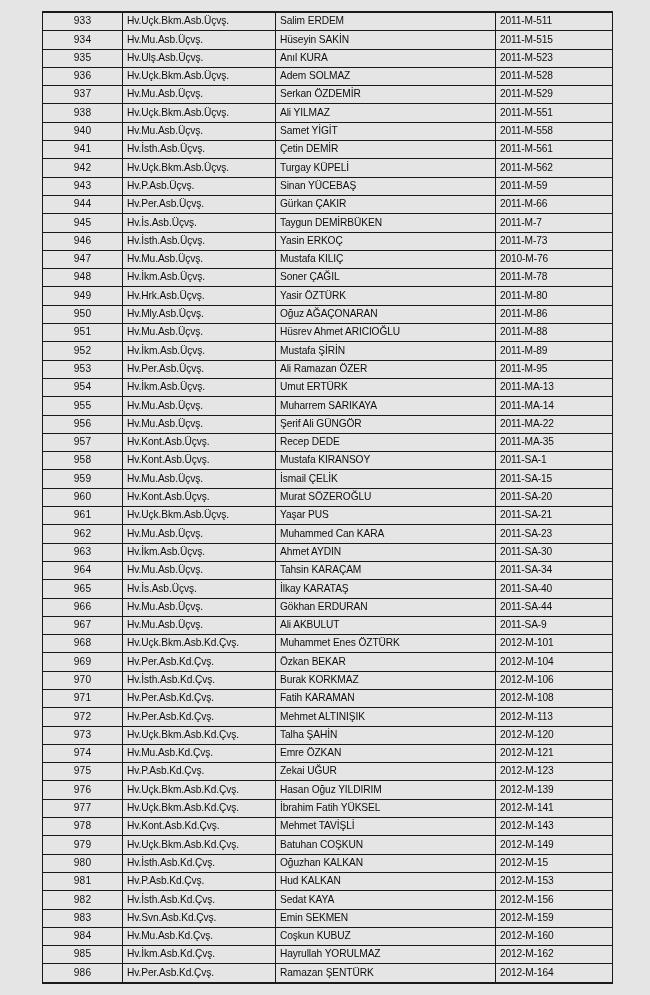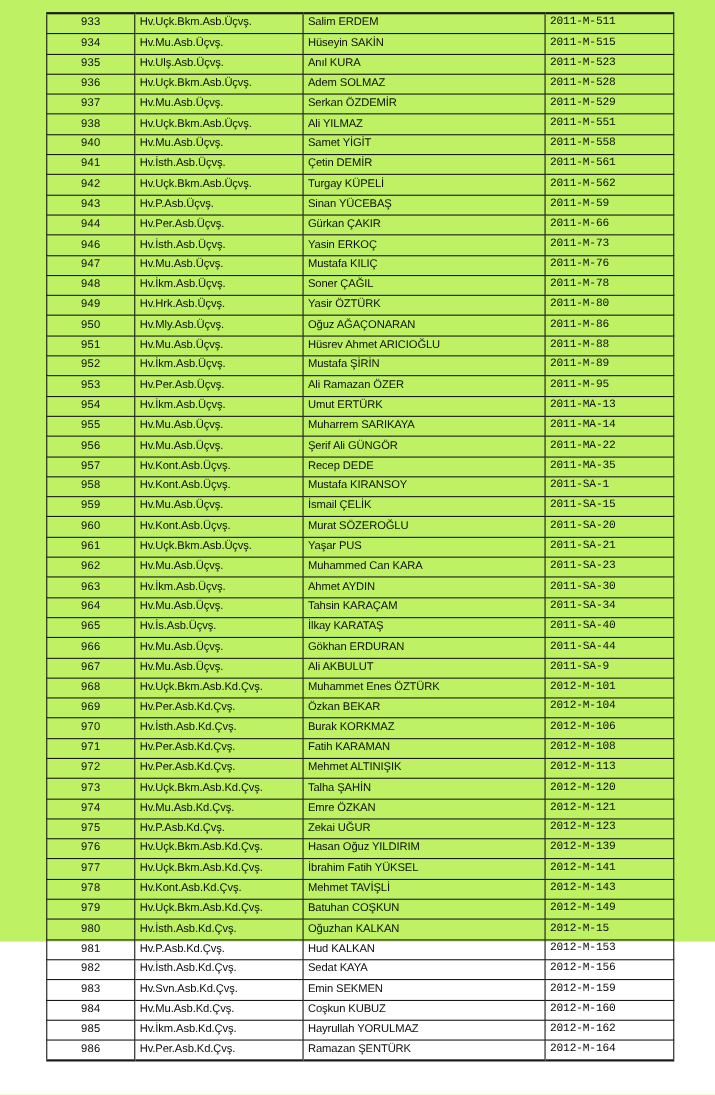--- a/index.html
+++ b/index.html
@@ -15,22 +15,22 @@
     font-family: "Liberation Sans", sans-serif;
     color: #0d0d0d;
     overflow: hidden;
   }
 
   #scan-sheet {
     position: absolute;
     left: 0;
     top: 0;
     width: 650px;
-    height: 856px;
-    background: #bef264;
+    height: 995px;
+    background: #e5e5e5;
   }
 
   
   #records-table {
     position: absolute;
     left: 42px;
     top: 11px;
     width: 570px;
     border-collapse: collapse;
     table-layout: fixed;
@@ -60,21 +60,20 @@
   }
   #records-table td.cell-rank {
     padding-left: 4px;
   }
   #records-table td.cell-name {
     padding-left: 4px;
   }
   #records-table td.cell-regno {
     padding-left: 4px;
     letter-spacing: -0.15px;
-    font-family: Liberation Mono, monospace;
   }
 
   
   #records-table tbody tr:first-child td { border-top-width: 2px; }
   #records-table tbody tr:last-child  td { border-bottom-width: 2px; }
 </style>
 </head>
 <body>
 
 <div id="scan-sheet">
@@ -146,30 +145,36 @@
           <td class="cell-name">Sinan YÜCEBAŞ</td>
           <td class="cell-regno">2011-M-59</td>
         </tr>
         <tr>
           <td class="cell-index">944</td>
           <td class="cell-rank">Hv.Per.Asb.Üçvş.</td>
           <td class="cell-name">Gürkan ÇAKIR</td>
           <td class="cell-regno">2011-M-66</td>
         </tr>
         <tr>
+          <td class="cell-index">945</td>
+          <td class="cell-rank">Hv.İs.Asb.Üçvş.</td>
+          <td class="cell-name">Taygun DEMİRBÜKEN</td>
+          <td class="cell-regno">2011-M-7</td>
+        </tr>
+        <tr>
           <td class="cell-index">946</td>
           <td class="cell-rank">Hv.İsth.Asb.Üçvş.</td>
           <td class="cell-name">Yasin ERKOÇ</td>
           <td class="cell-regno">2011-M-73</td>
         </tr>
         <tr>
           <td class="cell-index">947</td>
           <td class="cell-rank">Hv.Mu.Asb.Üçvş.</td>
           <td class="cell-name">Mustafa KILIÇ</td>
-          <td class="cell-regno">2011-M-76</td>
+          <td class="cell-regno">2010-M-76</td>
         </tr>
         <tr>
           <td class="cell-index">948</td>
           <td class="cell-rank">Hv.İkm.Asb.Üçvş.</td>
           <td class="cell-name">Soner ÇAĞIL</td>
           <td class="cell-regno">2011-M-78</td>
         </tr>
         <tr>
           <td class="cell-index">949</td>
           <td class="cell-rank">Hv.Hrk.Asb.Üçvş.</td>

